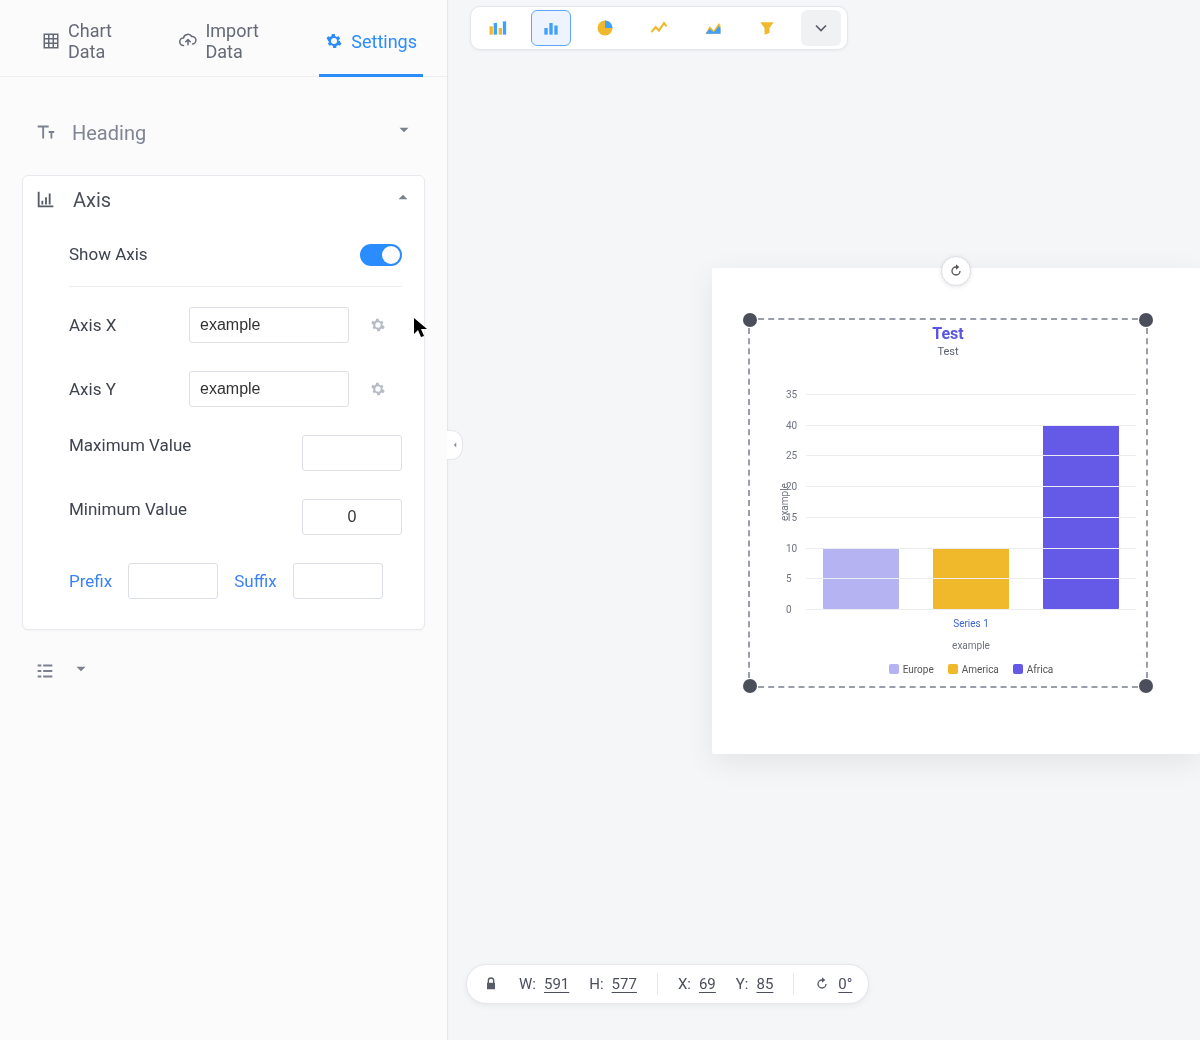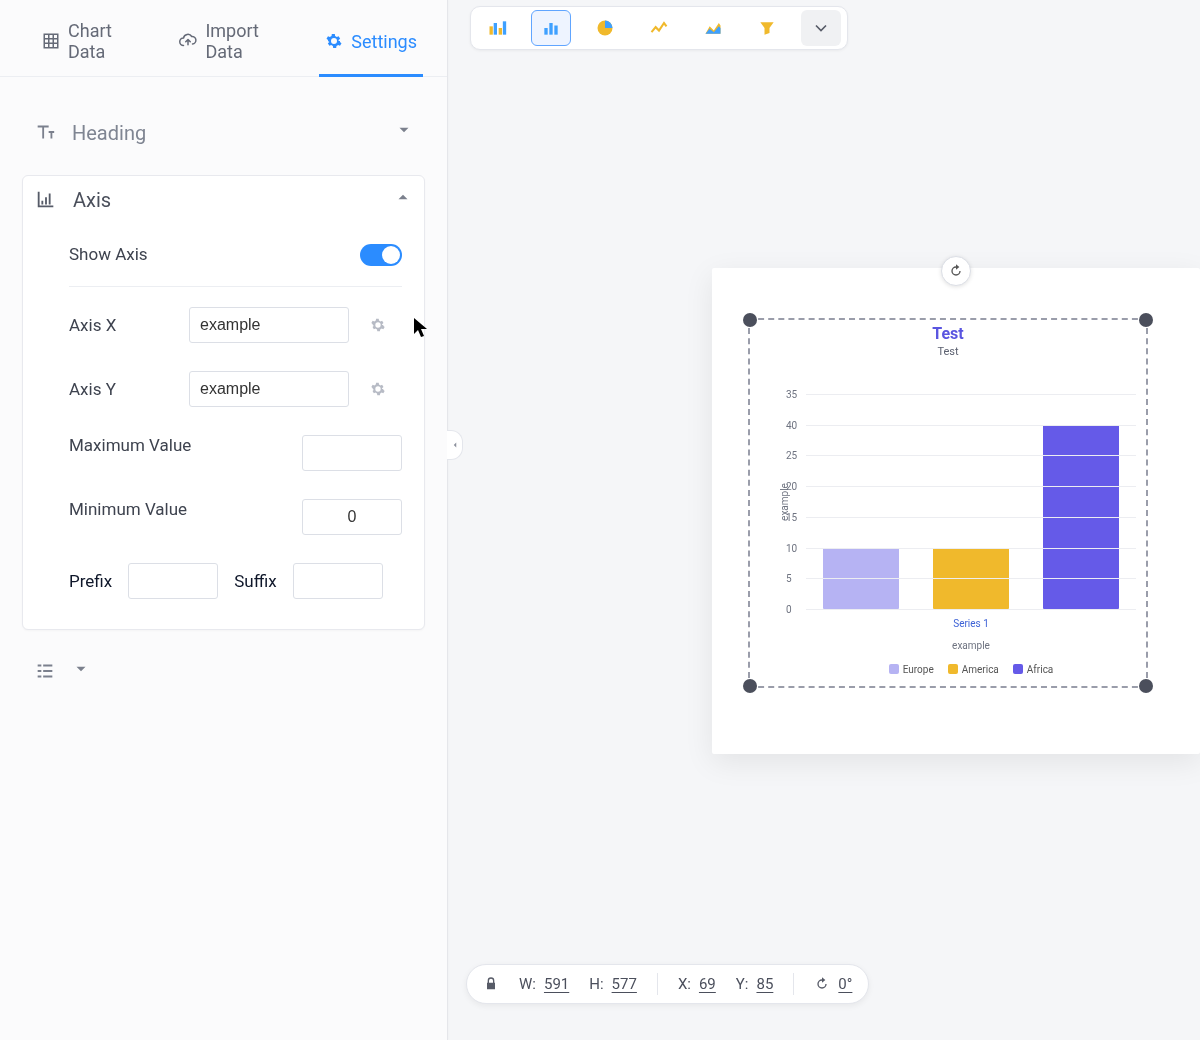--- a/index.html
+++ b/index.html
@@ -85,21 +85,21 @@
 .gear-btn {
   width: 22px; height: 22px; margin-left: 8px;
   display: inline-flex; align-items: center; justify-content: center;
   cursor: pointer;
 }
 .gear-btn svg { width: 16px; height: 16px; fill: #b7bbc5; }
 .row-label { font-size: 17px; color: #3e434f; }
 .sub-row { display:flex; align-items:center; gap:10px; padding: 14px 0; }
 .sub-row .row-label { width: 110px; }
 .pair-row { display:flex; align-items:center; gap: 16px; padding: 14px 0; }
-.pair-row .lab { font-size:17px; color:#0f172a; }
+.pair-row .lab { font-size:17px; color:#3b82f6; }
 .pair-row input { width: 100px; }
 
 .hr { border: none; border-top: 1px solid #eceef2; margin: 6px 0; }
 
 
 .collapse-handle {
   position: absolute; left: 447px; top: 430px;
   width: 16px; height: 30px;
   background: #fff; border:1px solid #e4e6ec;
   border-left: none;

